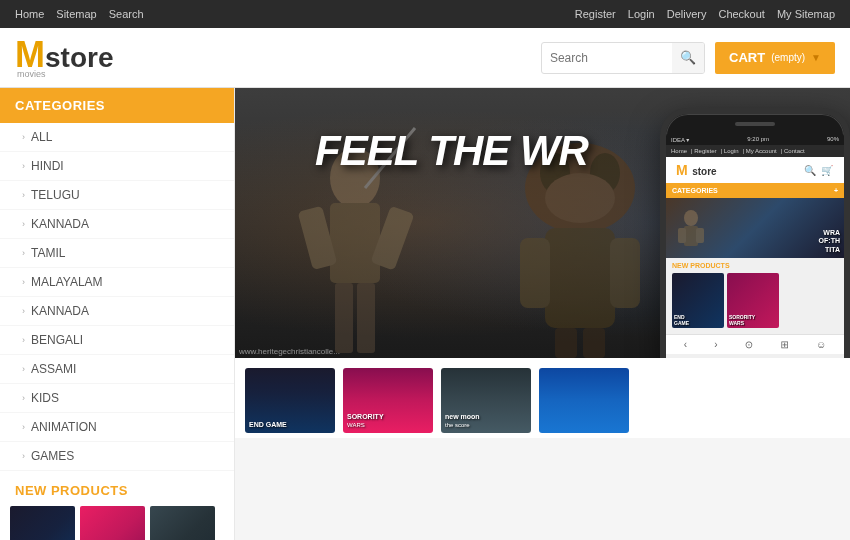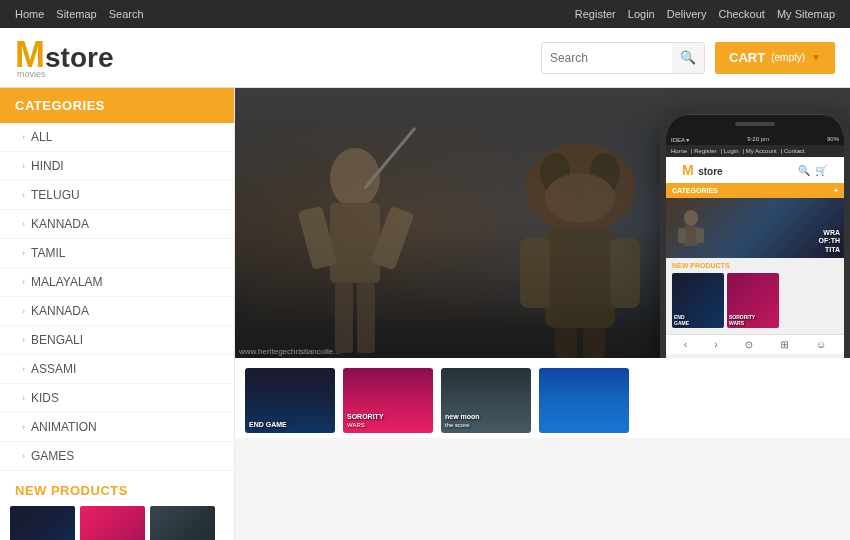--- a/index.html
+++ b/index.html
@@ -286,21 +286,21 @@
     .phone-status {
       background: #1a1a1a;
       color: #ccc;
       font-size: 6px;
       padding: 2px 5px;
       display: flex;
       justify-content: space-between;
     }
     .phone-header {
       background: #fff;
-      padding: 4px 16px;
+      padding: 4px 10px;
       display: flex;
       align-items: center;
       justify-content: space-between;
     }
     .phone-logo-m { color: #f5a623; font-weight: bold; font-size: 14px; }
     .phone-logo-s { color: #333; font-weight: bold; font-size: 10px; }
     .phone-icons { display: flex; gap: 5px; }
     .phone-icon { font-size: 10px; color: #333; cursor: pointer; }
     .phone-categories {
       background: #f5a623;
@@ -536,20 +536,21 @@
         <ellipse cx="65" cy="45" rx="15" ry="20" fill="#3a2a0a"></ellipse>
         <ellipse cx="115" cy="45" rx="15" ry="20" fill="#3a2a0a"></ellipse>
         <ellipse cx="90" cy="70" rx="35" ry="25" fill="#6a4a2a"></ellipse>
         <rect x="55" y="100" width="70" height="100" rx="10" fill="#4a3a1a"></rect>
         <rect x="30" y="110" width="30" height="70" rx="8" fill="#5a4a2a"></rect>
         <rect x="120" y="110" width="30" height="70" rx="8" fill="#5a4a2a"></rect>
         <rect x="65" y="200" width="22" height="30" rx="4" fill="#3a2a1a"></rect>
         <rect x="93" y="200" width="22" height="30" rx="4" fill="#3a2a1a"></rect>
       </svg>
 
+      <div class="banner-text">FEEL THE WR</div>
       <div class="banner-text-bottom">
         <span>WRA</span>
         <span>OF·TH</span>
         <span>TITA</span>
       </div>
 
       <div class="watermark">www.heritegechristiancolle...</div>
 
       <div class="phone-overlay">
         <div class="phone-frame">

